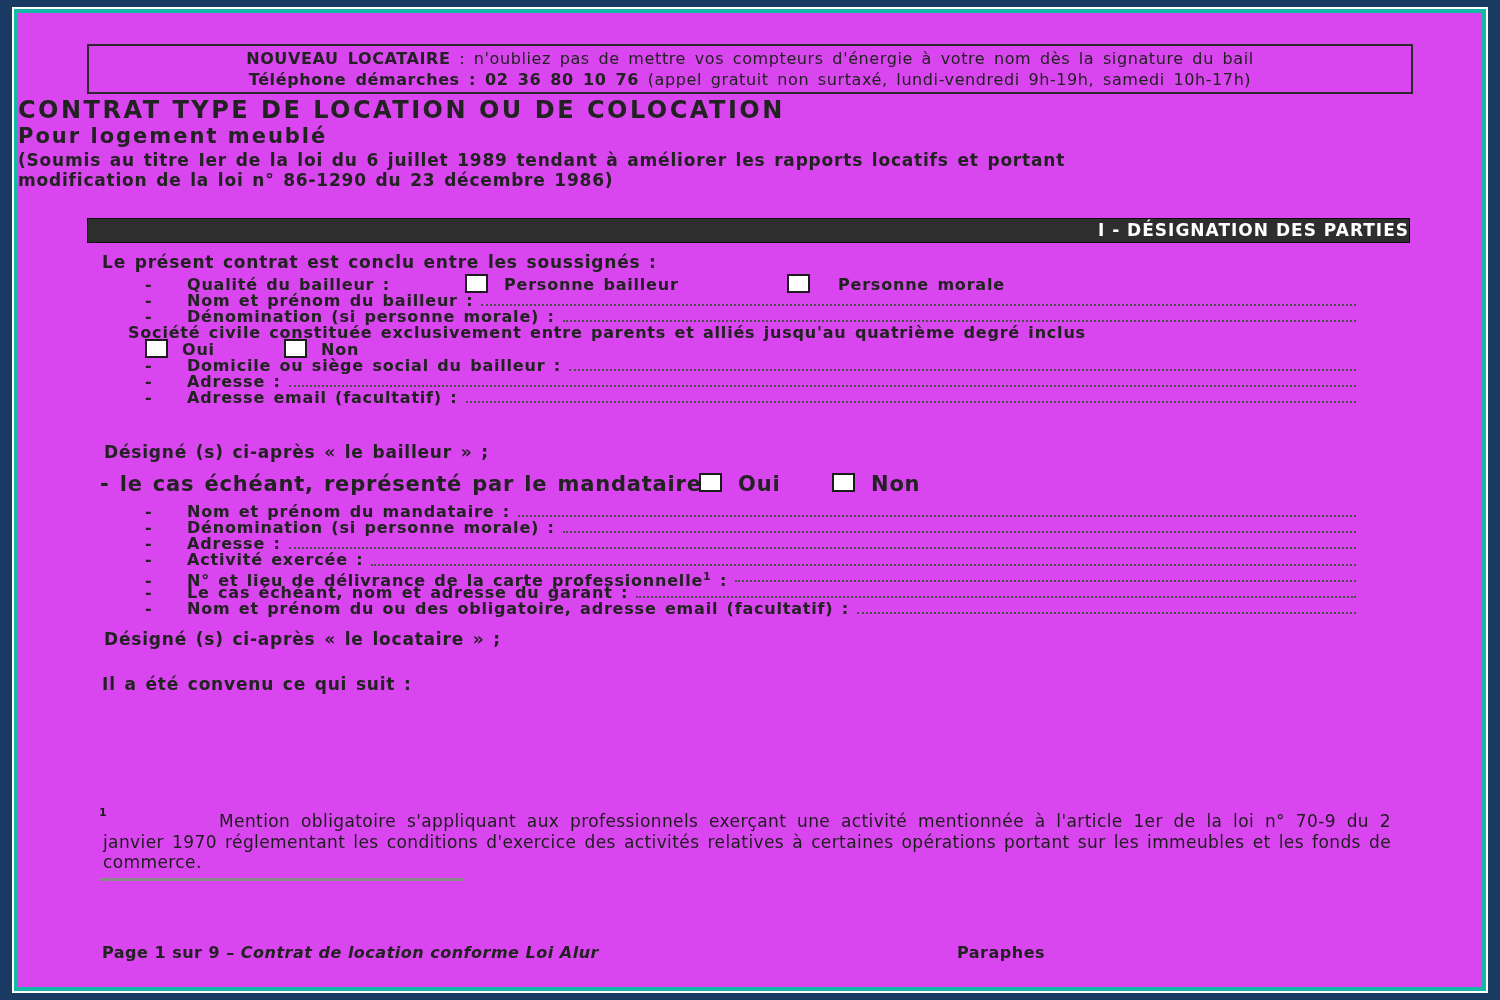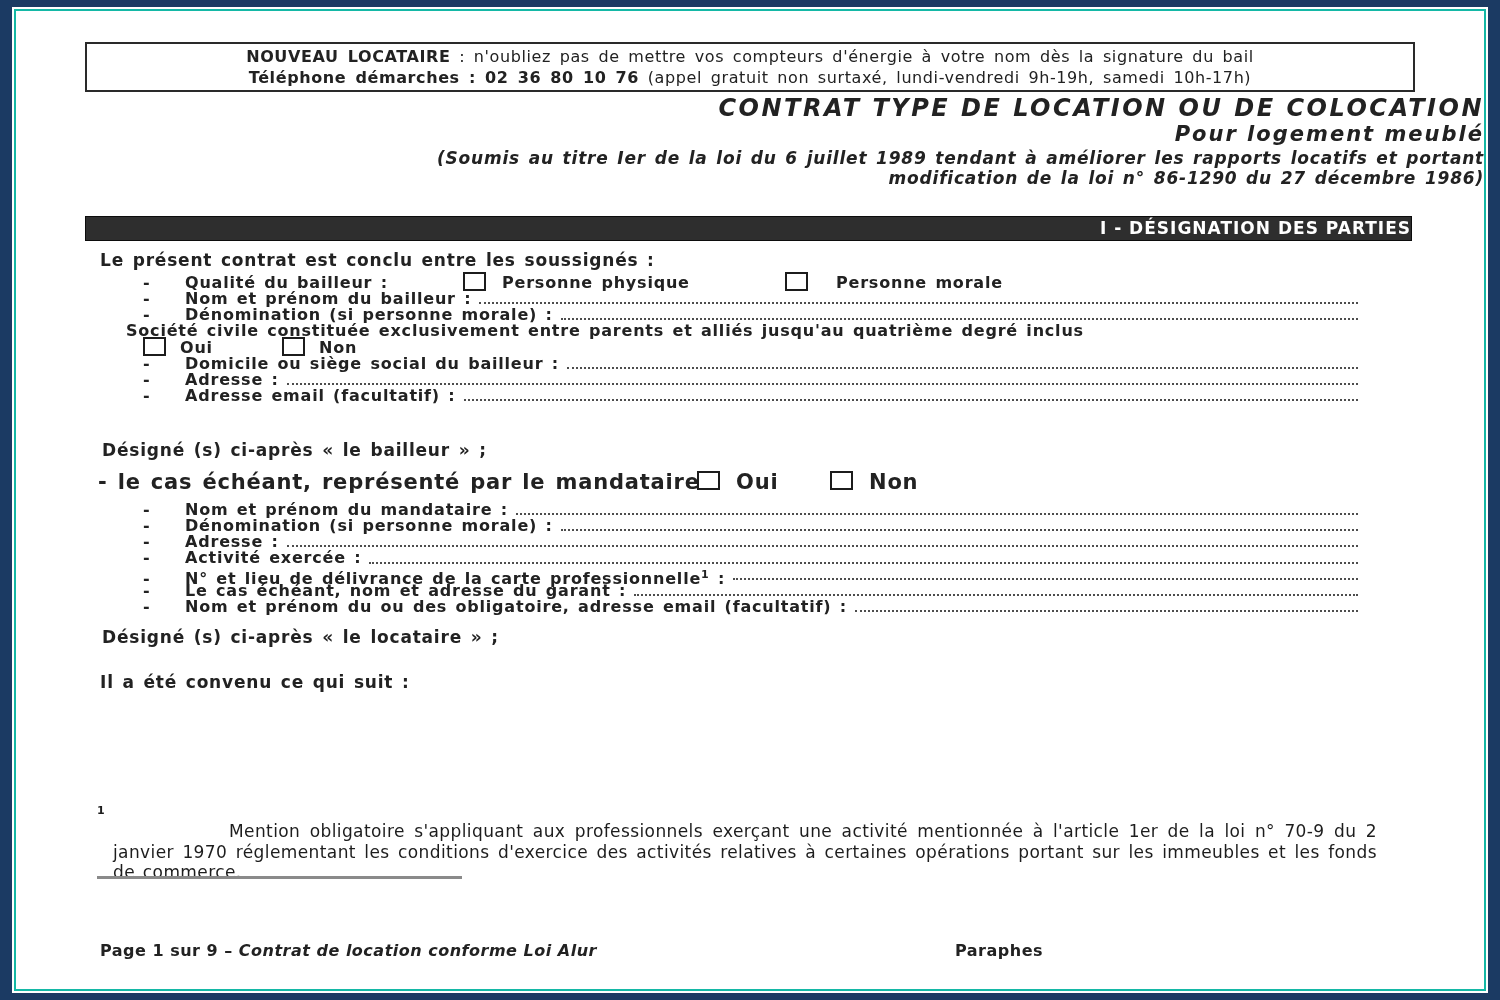--- a/index.html
+++ b/index.html
@@ -4,35 +4,35 @@
 <style>
   html,body { margin:0; padding:0; }
   body {
     width:1500px; height:1000px; position:relative;
     background:#1b3a63;
     font-family:"DejaVu Sans", sans-serif;
     color:#222;
   }
   .page {
     position:absolute; left:14px; top:9px; right:14px; bottom:9px;
-    background:#ffffff;
-    border:2px solid #14b8a6;
+    background:#d946ef;
+    border:4px solid #14b8a6;
     box-shadow:0 0 0 2px #ffffff;
     overflow:hidden;
   }
   .bold { font-weight:bold; }
   
   .notice {
     position:absolute; left:69px; right:69px; top:31px;
     border:2px solid #2a2a2a;
     text-align:center; font-size:16px; line-height:21px;
     letter-spacing:0.6px; word-spacing:3px; padding:2px 4px;
   }
   
-  .title-block { position:absolute; left:0; right:0; top:84px; text-align:right;font-style:italic; }
+  .title-block { position:absolute; left:0; right:0; top:84px; text-align:left; }
   .doc-title   { font-size:24px; font-weight:bold; letter-spacing:2.5px; line-height:27px; }
   .doc-subtitle{ font-size:21px; font-weight:bold; letter-spacing:2px; line-height:24px; }
   .doc-law     { font-size:17px; font-weight:bold; letter-spacing:0.8px; word-spacing:2px; line-height:20px; margin-top:2px; }
   
   .section-bar {
     position:absolute; left:69px; right:72px; top:205px; height:23px;
     background:#2e2e2e; border:1px solid #0c0c0c;
     color:#ffffff; font-weight:bold; font-size:17px; letter-spacing:1px;
     text-align:right; line-height:23px;
   }
@@ -66,21 +66,21 @@
   .mand-cb2 { margin-left:34px; }
   .mand-non { margin-left:16px; }
   .convenu { position:absolute; left:84px; top:661px; font-size:17px; }
   
   .footnote {
     position:absolute; left:81px; top:794px; width:1296px;
     font-size:17px; line-height:20.5px; letter-spacing:0.4px; word-spacing:2px;
     text-align:justify; font-weight:normal; color:#1d1d1d;
   }
   .footnote-sup { position:absolute; left:0; top:-4px; font-size:11px; font-weight:bold; }
-  .footnote p { margin:16px; text-indent:116px; }
+  .footnote p { margin:4px; text-indent:116px; }
   .footnote-rule { position:absolute; left:81px; top:865px; width:365px; border-top:3px solid #8a8a8a; }
   
   .footer { position:absolute; left:84px; top:930px; right:96px; font-size:16px; font-weight:bold; letter-spacing:0.5px; }
   .footer-title { font-style:italic; }
   .paraphes { position:absolute; left:855px; top:0; }
   sup.carte { font-size:11px; }
 </style>
 </head>
 <body>
 
@@ -88,33 +88,33 @@
 
   <div class="notice">
     <div><span class="bold">NOUVEAU LOCATAIRE</span><span> : n'oubliez pas de mettre vos compteurs d'énergie à votre nom dès la signature du bail</span></div>
     <div><span class="bold">Téléphone démarches : 02 36 80 10 76</span><span> (appel gratuit non surtaxé, lundi-vendredi 9h-19h, samedi 10h-17h)</span></div>
   </div>
 
   <div class="title-block">
     <div class="doc-title">CONTRAT TYPE DE LOCATION OU DE COLOCATION</div>
     <div class="doc-subtitle">Pour logement meublé</div>
     <div class="doc-law">(Soumis au titre Ier de la loi du 6 juillet 1989 tendant à améliorer les rapports locatifs et portant</div>
-    <div class="doc-law" style="margin-top:0;">modification de la loi n° 86-1290 du 27 décembre 1986)</div>
+    <div class="doc-law" style="margin-top:0;">modification de la loi n° 86-1290 du 23 décembre 1986)</div>
   </div>
 
   <div class="section-bar">I - DÉSIGNATION DES PARTIES</div>
 
   <div class="intro body-text">Le présent contrat est conclu entre les soussignés :</div>
 
   <div class="rows rows-main body-text">
     <div class="row">
       <span class="dash">-</span>
       <span class="w-qualite">Qualité du bailleur :</span>
       <span class="cbx"></span>
-      <span class="w-opt1">Personne physique</span>
+      <span class="w-opt1">Personne bailleur</span>
       <span class="cbx"></span>
       <span class="ml16">Personne morale</span>
     </div>
     <div class="row">
       <span class="dash">-</span>
       <span>Nom et prénom du bailleur :</span>
       <span class="leader"></span>
     </div>
     <div class="row">
       <span class="dash">-</span>

